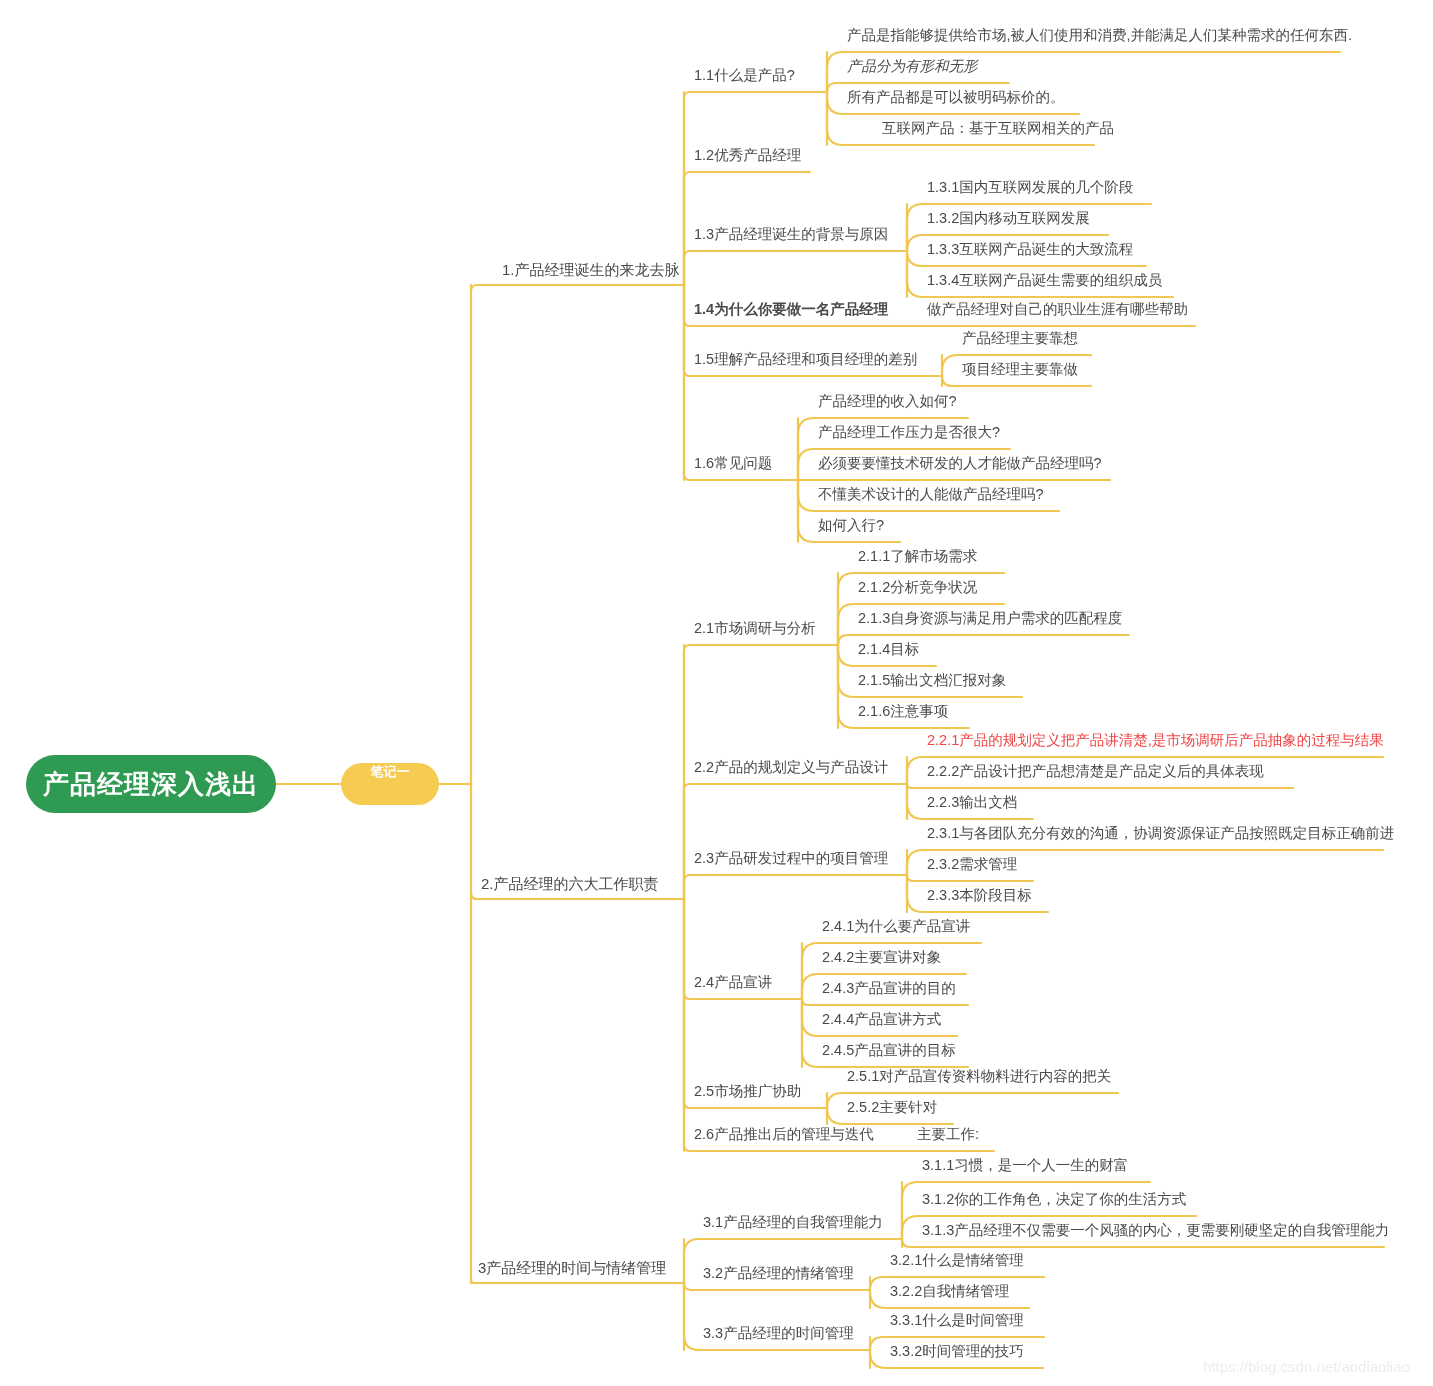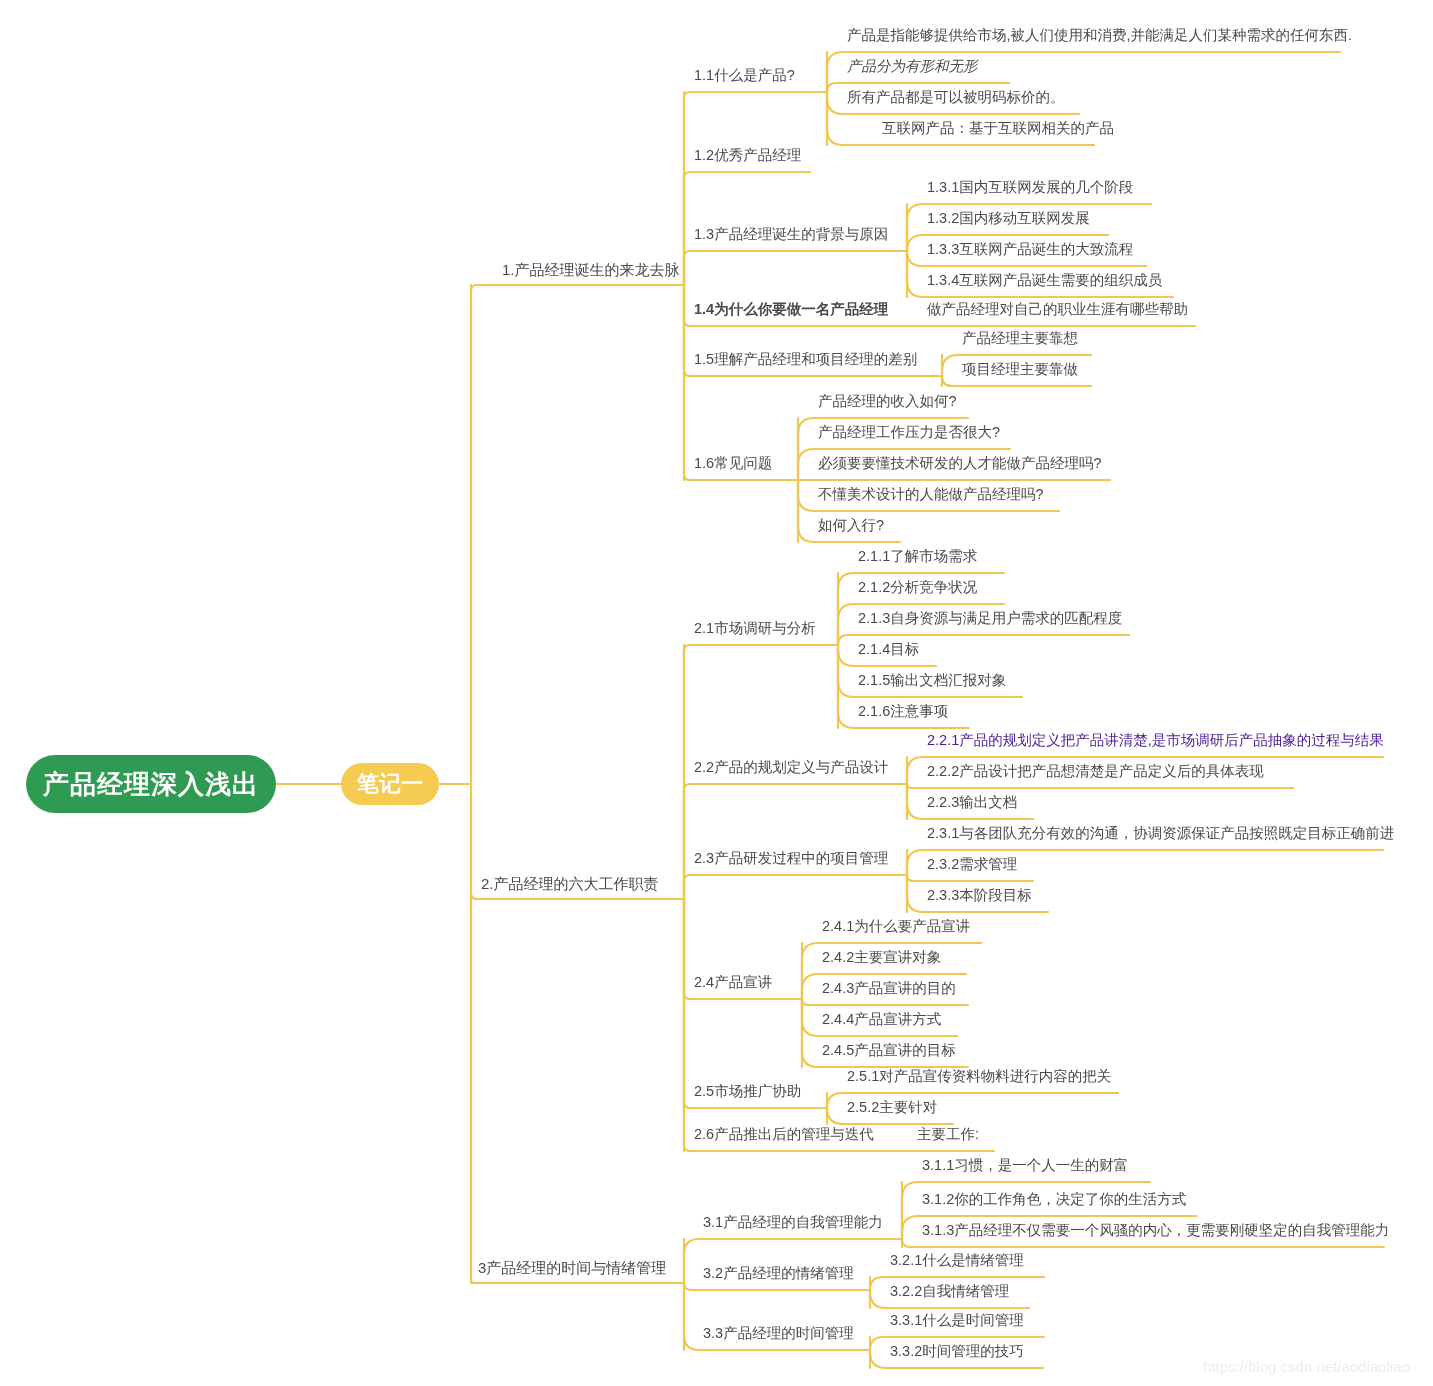--- a/index.html
+++ b/index.html
@@ -4,22 +4,22 @@
 <style>
   html,body{margin:0;padding:0;background:#ffffff;}
   body{font-family:"Liberation Sans","DejaVu Sans",sans-serif;}
   #stage{position:relative;width:1433px;height:1386px;background:#ffffff;overflow:hidden;}
   #wires{position:absolute;left:0;top:0;width:1433px;height:1386px;pointer-events:none;}
   .lbl{position:absolute;white-space:nowrap;color:#4a4a4a;font-size:14.5px;line-height:1;}
   .lbl.l1{font-size:15px;}
   .root-node{position:absolute;display:flex;align-items:center;justify-content:center;
     background:#2e9a52;border-radius:34px;color:#ffffff;font-weight:bold;font-size:26px;
     letter-spacing:1px;box-shadow:none;}
-  .pill-node{position:absolute;display:flex;align-items:center;justify-content:center;
-    background:#f5cb52;border-radius:22px;color:#ffffff;font-weight:bold;font-size:22px;}
+  .pill-node{position:absolute;display:flex;align-items:flex-start;justify-content:center;
+    background:#f5cb52;border-radius:22px;color:#ffffff;font-weight:bold;font-size:13px;}
   .watermark{position:absolute;color:#ededed;font-size:15px;white-space:nowrap;}
 </style>
 </head>
 <body>
 
 <div id="stage">
 
   <svg id="wires" viewBox="0 0 1433 1386" width="1433" height="1386">
       <path d="M 477 285 L 665 285" fill="none" stroke="#f0c750" stroke-width="2.2" stroke-linecap="round"></path>
       <path d="M 477 899 L 667 899" fill="none" stroke="#f0c750" stroke-width="2.2" stroke-linecap="round"></path>
@@ -222,21 +222,21 @@
       <div class="lbl" style="left: 818px; top: 425px; color: rgb(74, 74, 74);">产品经理工作压力是否很大?</div>
       <div class="lbl" style="left: 818px; top: 456px; color: rgb(74, 74, 74);">必须要要懂技术研发的人才能做产品经理吗?</div>
       <div class="lbl" style="left: 818px; top: 487px; color: rgb(74, 74, 74);">不懂美术设计的人能做产品经理吗?</div>
       <div class="lbl" style="left: 818px; top: 518px; color: rgb(74, 74, 74);">如何入行?</div>
       <div class="lbl" style="left: 858px; top: 549px; color: rgb(74, 74, 74);">2.1.1了解市场需求</div>
       <div class="lbl" style="left: 858px; top: 580px; color: rgb(74, 74, 74);">2.1.2分析竞争状况</div>
       <div class="lbl" style="left: 858px; top: 611px; color: rgb(74, 74, 74);">2.1.3自身资源与满足用户需求的匹配程度</div>
       <div class="lbl" style="left: 858px; top: 642px; color: rgb(74, 74, 74);">2.1.4目标</div>
       <div class="lbl" style="left: 858px; top: 673px; color: rgb(74, 74, 74);">2.1.5输出文档汇报对象</div>
       <div class="lbl" style="left: 858px; top: 704px; color: rgb(74, 74, 74);">2.1.6注意事项</div>
-      <div class="lbl" style="left: 927px; top: 733px; color: #4c1d95;">2.2.1产品的规划定义把产品讲清楚,是市场调研后产品抽象的过程与结果</div>
+      <div class="lbl" style="left: 927px; top: 733px; color: #ef4444;">2.2.1产品的规划定义把产品讲清楚,是市场调研后产品抽象的过程与结果</div>
       <div class="lbl" style="left: 927px; top: 764px; color: rgb(74, 74, 74);">2.2.2产品设计把产品想清楚是产品定义后的具体表现</div>
       <div class="lbl" style="left: 927px; top: 795px; color: rgb(74, 74, 74); text-align: center;">2.2.3输出文档</div>
       <div class="lbl" style="left: 927px; top: 826px; color: rgb(74, 74, 74);">2.3.1与各团队充分有效的沟通，协调资源保证产品按照既定目标正确前进</div>
       <div class="lbl" style="left: 927px; top: 857px; color: rgb(74, 74, 74);">2.3.2需求管理</div>
       <div class="lbl" style="left: 927px; top: 888px; color: rgb(74, 74, 74);">2.3.3本阶段目标</div>
       <div class="lbl" style="left: 822px; top: 919px; color: rgb(74, 74, 74);">2.4.1为什么要产品宣讲</div>
       <div class="lbl" style="left: 822px; top: 950px; color: rgb(74, 74, 74);">2.4.2主要宣讲对象</div>
       <div class="lbl" style="left: 822px; top: 981px; color: rgb(74, 74, 74);">2.4.3产品宣讲的目的</div>
       <div class="lbl" style="left: 822px; top: 1012px; color: rgb(74, 74, 74);">2.4.4产品宣讲方式</div>
       <div class="lbl" style="left: 822px; top: 1043px; color: rgb(74, 74, 74);">2.4.5产品宣讲的目标</div>

